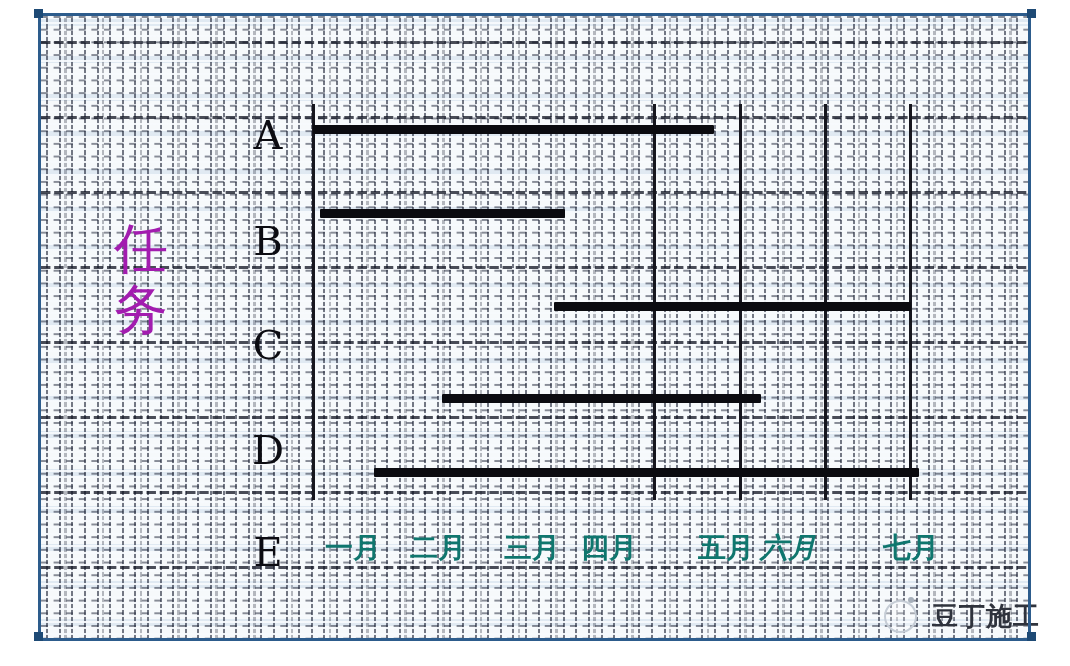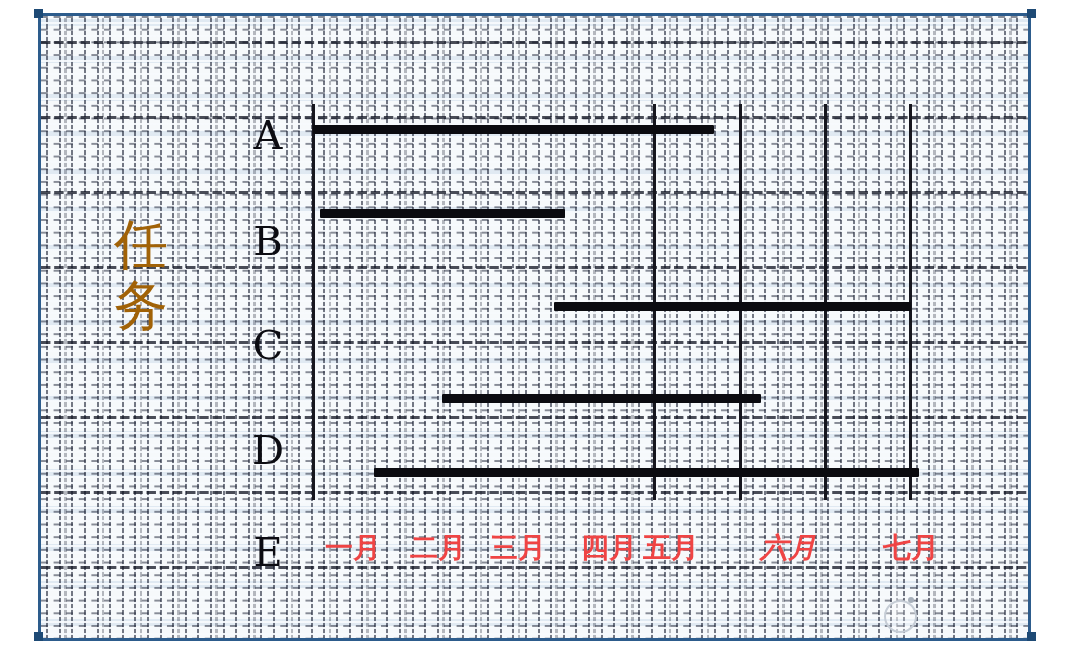--- a/index.html
+++ b/index.html
@@ -16,24 +16,24 @@
       repeating-linear-gradient(180deg, rgba(247,250,253,0.93) 0px 2px, rgba(247,250,253,0) 2px 6.3px),
       repeating-linear-gradient(90deg,  rgba(33,39,58,0) 0px 5.2px, rgba(33,39,58,0.62) 5.2px 7.2px, rgba(33,39,58,0) 7.2px 12.6px),
       repeating-linear-gradient(90deg,  rgba(25,30,48,0) 0px 23px, rgba(25,30,48,0.30) 23px 25.5px, rgba(25,30,48,0) 25.5px 37.8px),
       repeating-linear-gradient(180deg, rgba(206,221,235,0.55) 0px 7px, rgba(255,255,255,0) 7px 37.5px);
     background-size:13.2px 75px, 12.6px 12.7px, auto, auto, auto, auto;
     background-position:0 25px, 0 0, 0 0, 0 0, 0 0, 0 3px;
   }
   .frame{left:38px;top:13px;width:993px;height:628px;border:3px solid #2d5c8c;
          box-sizing:border-box;pointer-events:none;z-index:6;}
   .handle{width:9px;height:9px;background:#1e4a75;z-index:7;}
-  .ylabel{left:112px;top:218px;width:58px;font-size:54px;line-height:61px;color:#a16207;
-          text-align:center;word-break:break-all;letter-spacing:0;z-index:3;font-family:Liberation Mono, monospace;}
+  .ylabel{left:112px;top:218px;width:58px;font-size:54px;line-height:61px;color:#a21caf;
+          text-align:center;word-break:break-all;letter-spacing:0;z-index:3;}
   .rowlab{font-size:40px;line-height:44px;color:#0c0c12;text-align:center;z-index:3;}
-  .ticklab{font-size:28px;line-height:32px;font-weight:bold;color:#ef4444;text-align:center;
+  .ticklab{font-size:28px;line-height:32px;font-weight:bold;color:#0f766e;text-align:center;
            white-space:nowrap;z-index:3;}
   .bar{background:#0b0b10;height:9px;z-index:4;border-radius:1px;}
   .vline{background:#16161e;width:3px;z-index:2;}
   .watermark{left:882px;top:596px;width:150px;height:42px;z-index:5;}
   .wm-logo{position:absolute;left:2px;top:4px;width:33px;height:33px;border:2.5px solid #c6cdd6;
            border-radius:50%;box-sizing:border-box;background:rgba(255,255,255,0.25);}
   .wm-dot{position:absolute;left:26px;top:1px;width:6px;height:6px;border-radius:50%;background:#a6afba;}
   .wm-text{position:absolute;left:50px;top:6px;font-size:26px;line-height:28px;font-weight:bold;
            color:#2f333d;white-space:nowrap;letter-spacing:1px;
            text-shadow:0 0 3px rgba(255,255,255,0.9);}
@@ -56,32 +56,33 @@
       <div class="abs bar" style="left: 553.828px; top: 301.5px; width: 356.972px; background: rgb(11, 11, 16);"></div>
       <div class="abs bar" style="left: 441.954px; top: 393.5px; width: 319.396px; background: rgb(11, 11, 16);"></div>
       <div class="abs bar" style="left: 374.488px; top: 467.5px; width: 544.852px; background: rgb(11, 11, 16);"></div>
       <div class="abs rowlab" style="left: 244px; top: 113px; width: 48px;">A</div>
       <div class="abs rowlab" style="left: 244px; top: 219px; width: 48px;">B</div>
       <div class="abs rowlab" style="left: 244px; top: 323px; width: 48px;">C</div>
       <div class="abs rowlab" style="left: 244px; top: 428px; width: 48px;">D</div>
       <div class="abs rowlab" style="left: 244px; top: 530px; width: 48px;">E</div>
       <div class="abs ticklab" style="left: 311px; top: 532px; width: 84px;">一月</div>
       <div class="abs ticklab" style="left: 396px; top: 532px; width: 84px;">二月</div>
-      <div class="abs ticklab" style="left: 476px; top: 532px; width: 84px;">三月</div>
+      <div class="abs ticklab" style="left: 476px; top: 532px; width: 84px; text-align: right;">三月</div>
       <div class="abs ticklab" style="left: 567px; top: 532px; width: 84px; text-align: center;">四月</div>
-      <div class="abs ticklab" style="left: 629px; top: 532px; width: 84px;">五月</div>
+      <div class="abs ticklab" style="left: 684px; top: 532px; width: 84px;">五月</div>
       <div class="abs ticklab" style="left: 746px; top: 532px; width: 84px; font-style: italic;">六月</div>
       <div class="abs ticklab" style="left: 869px; top: 532px; width: 84px;">七月</div>
     </div>
 
   <div class="abs ylabel">任务</div>
 
   <div class="abs watermark">
     <span class="wm-logo"></span>
     <span class="wm-dot"></span>
+    <span class="wm-text">豆丁施工</span>
   </div>
 
   <div class="abs frame"></div>
   <div class="abs handle" style="left:34px;top:9px;"></div>
   <div class="abs handle" style="left:1027px;top:9px;"></div>
   <div class="abs handle" style="left:34px;top:632px;"></div>
   <div class="abs handle" style="left:1027px;top:632px;"></div>
 
 </div>
 

